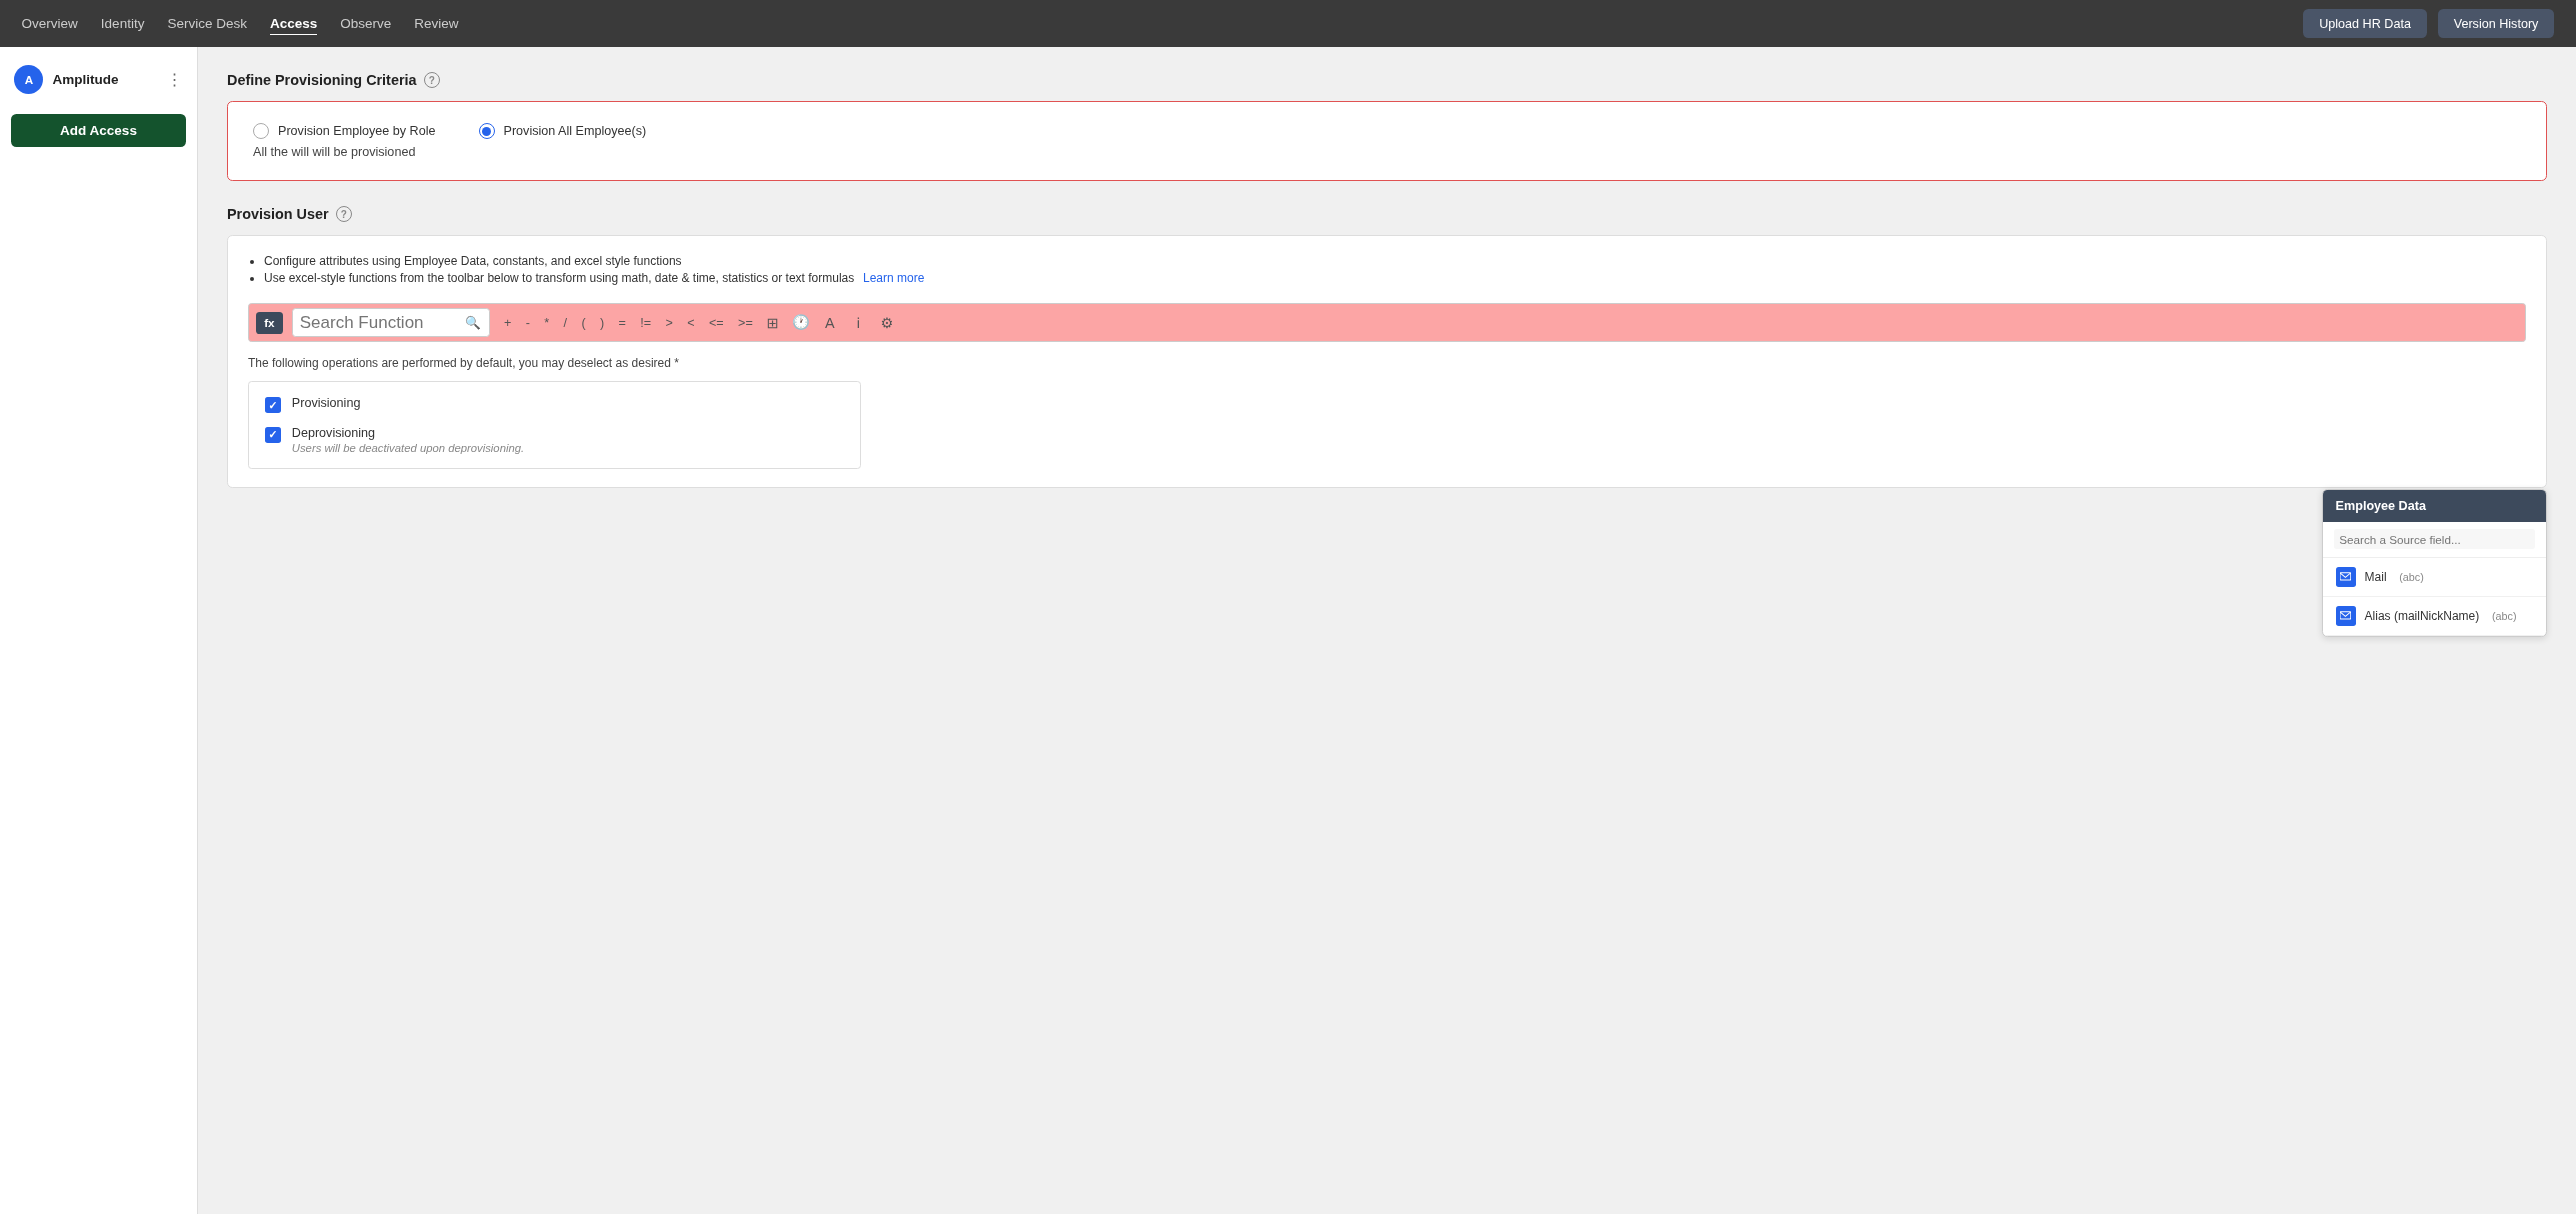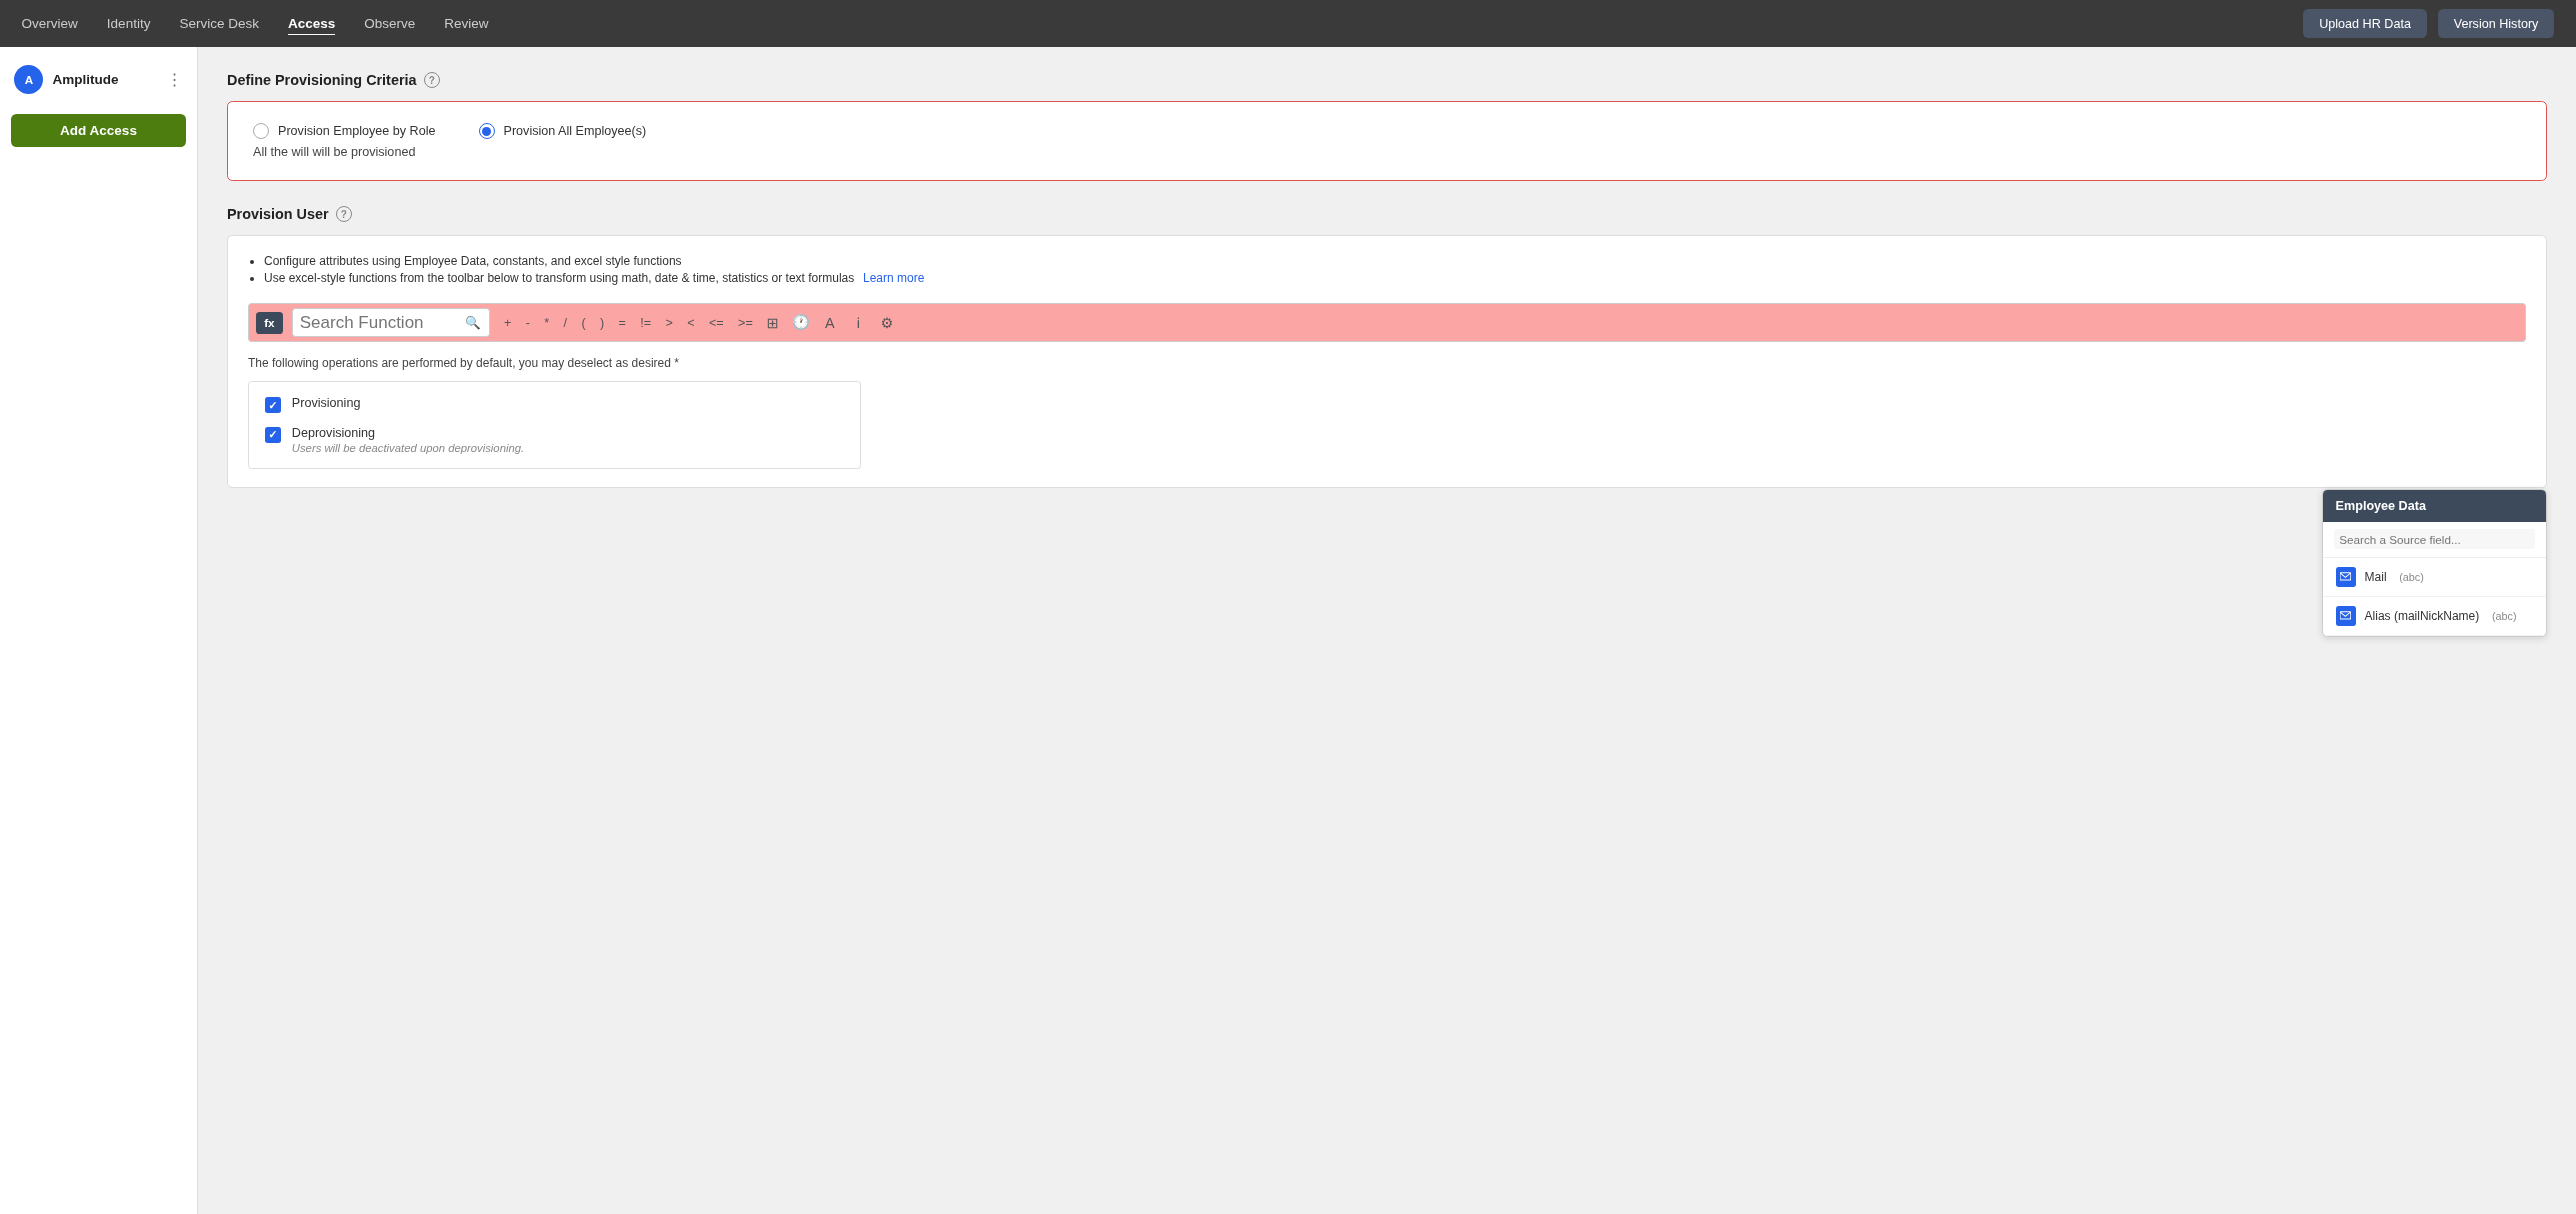--- a/index.html
+++ b/index.html
@@ -9,21 +9,21 @@
     .top-nav {
       background: #3a3a3a;
       display: flex;
       align-items: center;
       justify-content: space-between;
       padding: 0 21.6px;
       height: 47px;
     }
     .top-nav-links {
       display: flex;
-      gap: 29px;
+      gap: 23px;
       text-align: center;
     }
     .top-nav-links a {
       color: #ccc;
       text-decoration: none;
       font-size: 13.5px;
       padding: 3.6px 0;
       cursor: pointer;
     }
     .top-nav-links a.active {
@@ -91,21 +91,21 @@
       font-weight: 600;
       color: #222;
     }
     .sidebar-menu-icon {
       color: #666;
       font-size: 16px;
       cursor: pointer;
     }
     .add-access-btn {
       width: 100%;
-      background: #4d7c0f;
+      background: #14532d;
       color: #fff;
       border: none;
       border-radius: 5.4px;
       padding: 9px 14.4px;
       font-size: 13.5px;
       font-weight: 600;
       cursor: pointer;
       text-align: center;
     }
 

